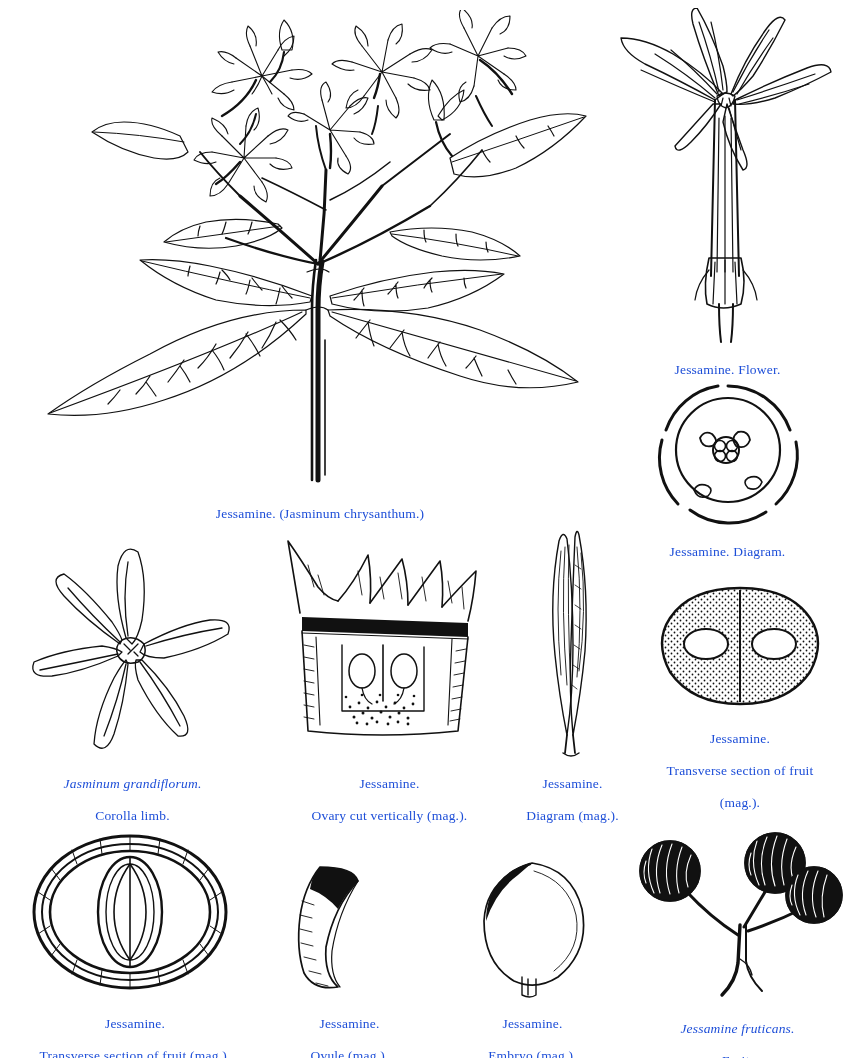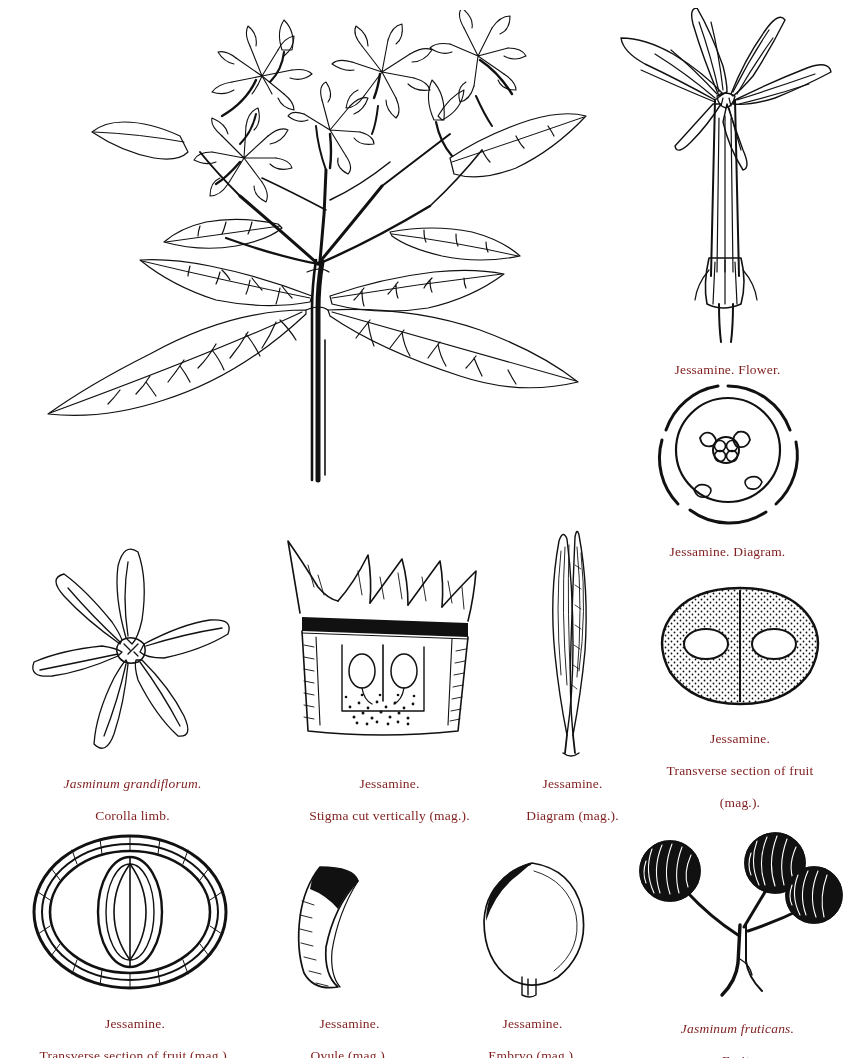--- a/index.html
+++ b/index.html
@@ -24,21 +24,21 @@
     position: absolute;
   }
   .art {
     display: block;
   }
   .caption {
     text-align: center;
     font-size: 13.5px;
     line-height: 1.18;
     letter-spacing: 0.2px;
-    color: #7f1d1d;
+    color: #1d4ed8;
     white-space: pre-line;
   }
   .caption .it {
     font-style: italic;
   }
   .cap-line {
     display: block;
   }
   
   #fig-habit      { left: 30px;  top: 10px;  width: 580px; }
@@ -168,20 +168,23 @@
 
           <g transform="translate(252,40)">
             <path d="M0 0 q-6 -18 2 -30 q12 12 8 30 z"></path>
             <path d="M2 2 q-2 18 -14 30" stroke-width="2.2"></path>
           </g>
 
           <path d="M226 104 q-4 18 -16 30 M348 96 q-2 18 -6 28 M446 86 q8 18 16 30" stroke-width="2"></path>
         </g>
       </g>
     </svg>
+    <div class="caption">
+      <span class="cap-line">Jessamine.  (Jasminum chrysanthum.)</span>
+    </div>
   </div>
 
   <div class="fig" id="fig-flower">
     <svg class="art" width="225" height="338" viewBox="0 0 225 338">
       <g fill="none" stroke="#111" stroke-width="1.2" stroke-linecap="round" stroke-linejoin="round">
 
         <path d="M100 92 L96 268 M120 92 L124 268" stroke-width="2"></path>
         <path d="M104 110 L102 264 M110 108 L110 264 M116 110 L118 264"></path>
 
         <path d="M94 250 q-6 26 -2 46 q16 8 34 0 q6 -22 0 -46 z" stroke-width="1.6"></path>
@@ -324,21 +327,21 @@
           <path d="M204 124 l-10 2 M203 136 l-10 2 M202 148 l-10 2 M201 160 l-10 2 M200 172 l-10 2 M199 184 l-10 2 M198 194 l-10 2"></path>
         </g>
 
         <g stroke-width="0.9">
           <path d="M46 40 l6 22 M56 50 l6 20 M96 46 l4 24 M118 52 l4 22 M136 48 l4 26 M160 52 l4 24 M186 56 l4 22 M200 62 l2 22"></path>
         </g>
       </g>
     </svg>
     <div class="caption">
       <span class="cap-line">Jessamine.</span>
-      <span class="cap-line">Stigma cut vertically (mag.).</span>
+      <span class="cap-line">Ovary cut vertically (mag.).</span>
     </div>
   </div>
 
   <div class="fig" id="fig-stigma">
     <svg class="art" width="135" height="235" viewBox="0 0 135 235">
       <g fill="none" stroke="#111" stroke-width="1.2" stroke-linecap="round" stroke-linejoin="round">
 
         <path d="M54 16 Q44 70 50 130 Q54 170 62 210 Q68 170 68 120 Q68 62 62 14 Q58 4 54 16 Z" stroke-width="1.4"></path>
         <path d="M74 10 Q84 64 80 126 Q76 168 68 210 Q64 168 66 118 Q68 58 70 12 Q72 2 74 10 Z" stroke-width="1.4"></path>
 
@@ -483,18 +486,18 @@
 
         <circle cx="184" cy="120" r="28" fill="#111" stroke="#111" stroke-width="1.4"></circle>
         <g stroke="#ffffff" stroke-width="1.1" fill="none">
           <path d="M168 100 q-8 20 2 40 M178 96 q-10 22 -2 44 M188 96 q-10 24 -2 46 M197 100 q-8 22 -3 42
                    M162 110 q-4 12 0 20"></path>
         </g>
         <circle cx="184" cy="120" r="28" fill="none" stroke="#111" stroke-width="1.6"></circle>
       </g>
     </svg>
     <div class="caption">
-      <span class="cap-line it">Jasminum fruticans.</span>
+      <span class="cap-line it">Jessamine fruticans.</span>
       <span class="cap-line">Fruit.</span>
     </div>
   </div>
 
 </div>
 
 </body></html>

